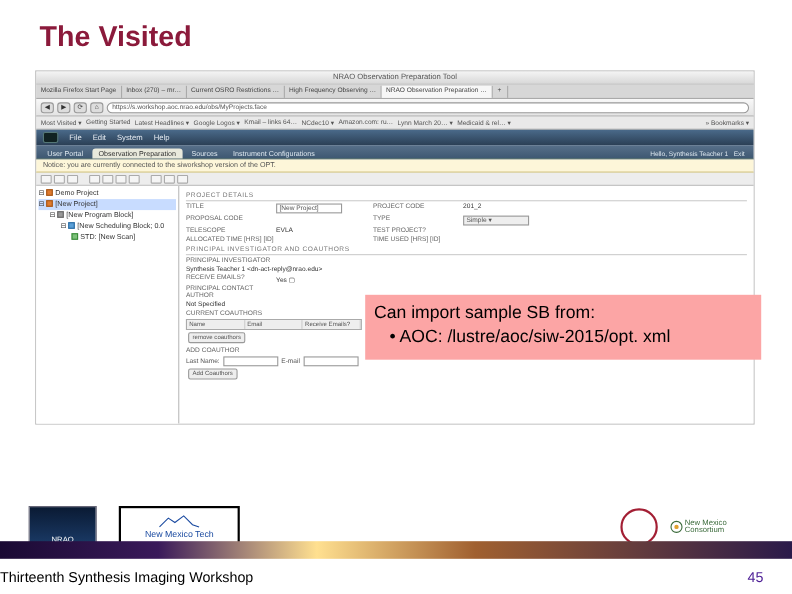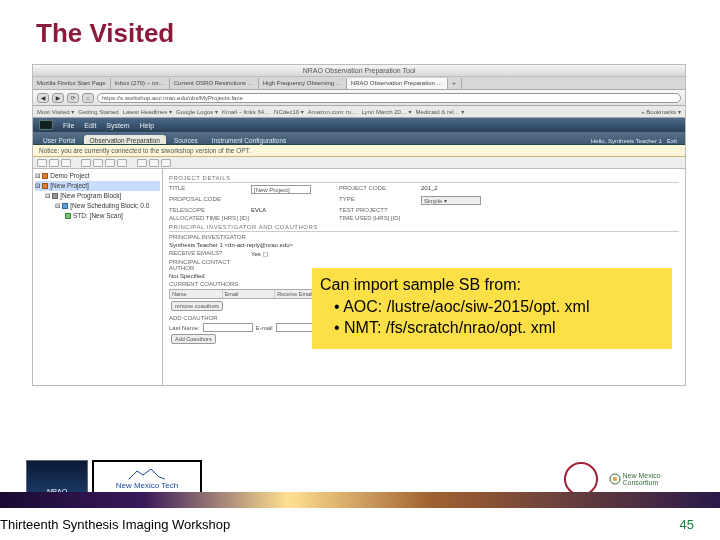--- a/index.html
+++ b/index.html
@@ -182,43 +182,43 @@
   }
   .author-head { display:flex; background:#eee; font-size:5.5px; }
   .author-head div { flex:1; padding:1px 2px; border-right:1px solid #ccc; }
   .author-ctrls { font-size:6px; padding:2px; }
   .author-ctrls .btn {
     display:inline-block; padding:1px 3px; background:#eee; border:1px solid #999; border-radius:2px;
     font-size:5.5px;
   }
   .overlay {
     position: absolute;
-    left: 312px;
+    left: 332px;
     top: 268px;
     width: 360px;
-    background: #fde047;
+    background: #fca5a5;
     padding: 6px 8px 10px;
     font-size: 16px;
     color: #000;
     line-height: 1.35;
   }
   .overlay ul { list-style: none; padding-left: 14px; }
   .overlay li::before { content: "• "; }
   .footer {
     position: absolute;
     left: 0; bottom: 0;
     width: 720px;
     height: 84px;
   }
   .logo-row {
     position: absolute;
     left: 26px; bottom: 44px;
     display: flex;
     align-items: flex-end;
-    gap: 4px;
+    gap: 20px;
   }
   .nrao-logo {
     width: 62px; height: 36px;
     background: linear-gradient(#0a1a33,#1a3a66);
     border: 1px solid #667;
     position: relative;
     color:#fff; font-size:7px;
     display:flex; align-items:flex-end; justify-content:center;
   }
   .nmt-logo {
@@ -236,21 +236,21 @@
   .divider-band {
     position: absolute; left: 0; right: 0; bottom: 32px; height: 16px;
     background: linear-gradient(90deg,#1a0a33 0%,#3a1a5a 20%,#ffe090 40%,#a06030 60%,#2a1a4a 100%);
   }
   .footline {
     position: absolute; left: 0; right: 0; bottom: 8px;
     text-align: left; font-size: 13px; color: #000;
   }
   .pagenum {
     position: absolute; right: 26px; bottom: 8px;
-    font-size: 13px; color: #15803d;
+    font-size: 13px; color: #4c1d95;
   }
 </style>
 </head>
 <body>
 
 <div class="slide-title">The Visited</div>
 
 <div class="screenshot">
 
   <div class="mac-title">NRAO Observation Preparation Tool</div>
@@ -401,21 +401,20 @@
         <span class="btn">Add Coauthors</span>
       </div>
     </div>
   </div>
 </div>
 
 <div class="overlay">
   <div>Can import sample SB from:</div>
   <ul>
     <li>AOC: /lustre/aoc/siw-2015/opt. xml</li>
-    <li>NMT: /fs/scratch/nrao/opt. xml</li>
   </ul>
 </div>
 
 <div class="footer">
   <div class="logo-row">
     <div class="nrao-logo">NRAO</div>
     <div class="nmt-logo">
       <svg width="40" height="14">
           <polyline points="2,12 10,4 16,8 24,2 32,10 38,12" stroke="#1a4aa0" fill="none" stroke-width="1"></polyline>
         </svg>

